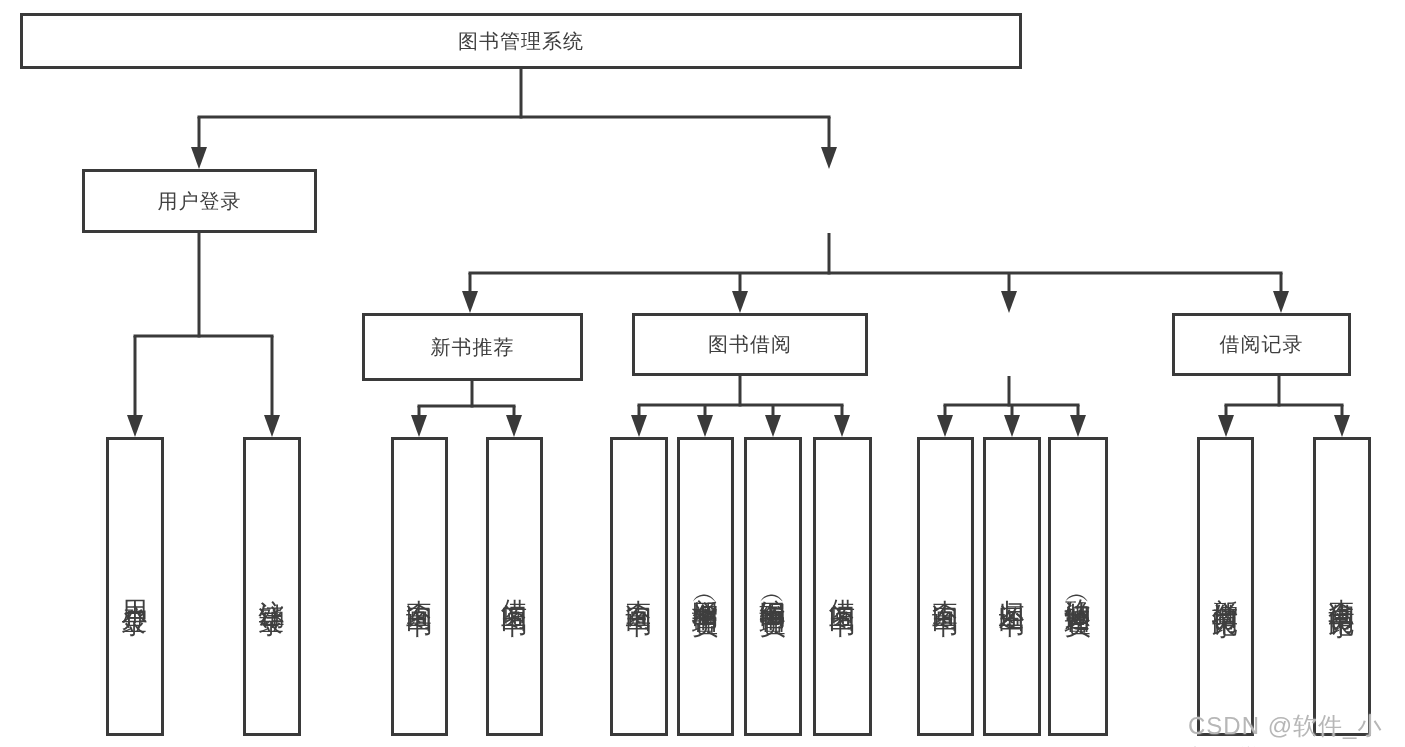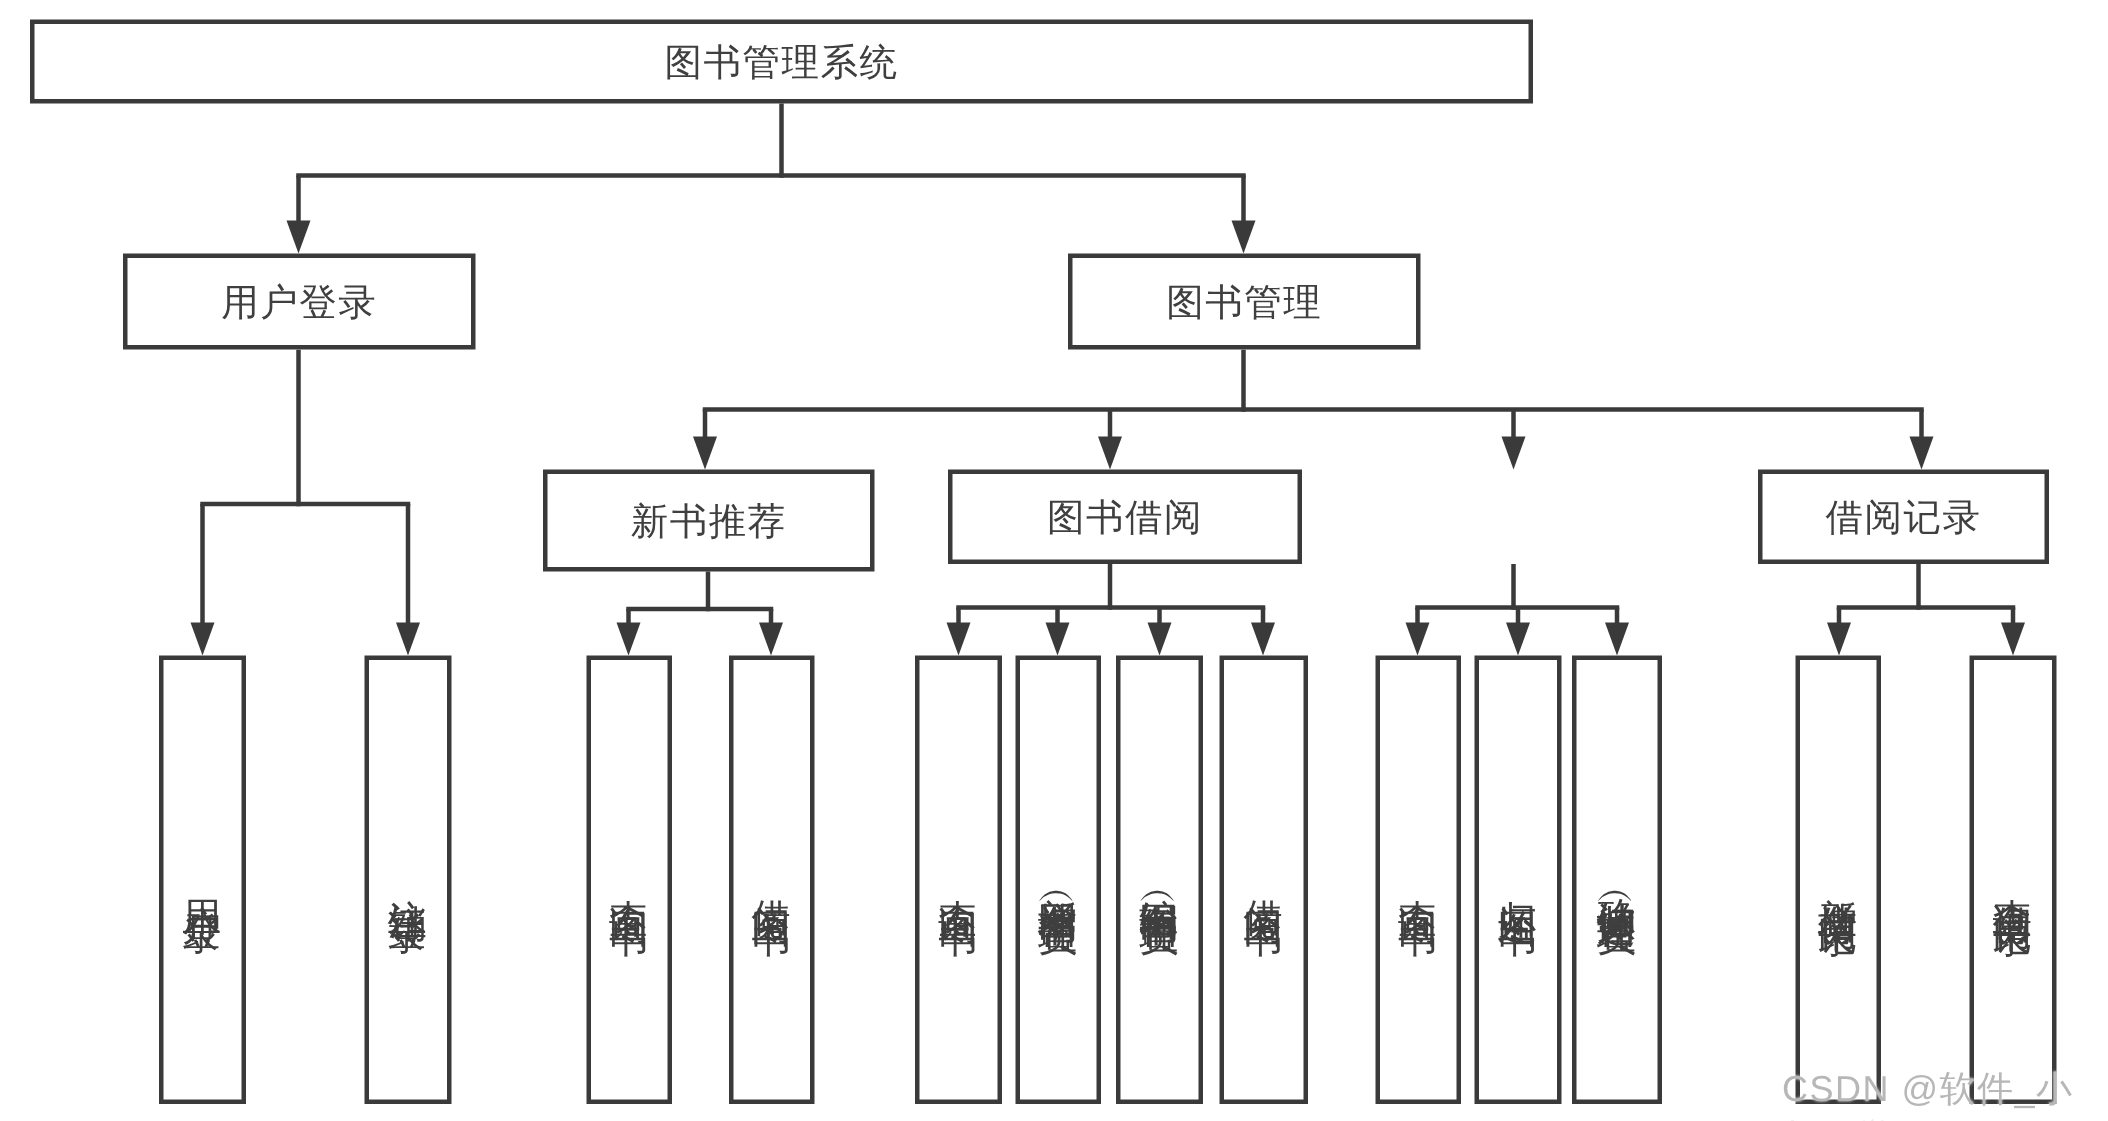--- a/index.html
+++ b/index.html
@@ -11,40 +11,40 @@
     overflow:hidden;
   }
   #connectors{position:absolute;left:0;top:0;width:1405px;height:747px;}
   .box{
     position:absolute;
     box-sizing:border-box;
     border:3px solid #3a3a3a;
     background:#ffffff;
     display:flex;align-items:center;justify-content:center;
     color:#3f3f3f;
-    font-size:25px;
+    font-size:20px;
     letter-spacing:1px;
     white-space:nowrap;
   }
   .vbox{
     writing-mode:vertical-rl;
     text-orientation:mixed;
     font-size:26px;
     letter-spacing:4px;
     line-height:1;
     white-space:normal;
   }
   
   .n-root{left:20px;top:13px;width:1002px;height:56px;}
   .n-l2a{left:82px;top:169px;width:235px;height:64px;}
   .n-l2b{left:712px;top:169px;width:235px;height:64px;}
   .n-l3a{left:362px;top:313px;width:221px;height:68px;justify-content:center;}
   .n-l3b{left:632px;top:313px;width:236px;height:63px;}
   .n-l3c{left:902px;top:313px;width:215px;height:64px;}
-  .n-l3d{left:1172px;top:313px;width:194px;height:63px;}
+  .n-l3d{left:1172px;top:313px;width:179px;height:63px;}
   .leaf{top:437px;height:299px;}
   .n-a1{left:106px;width:58px;}
   .n-a2{left:243px;width:58px;}
   .n-b1{left:391px;width:57px;}
   .n-b2{left:486px;width:57px;}
   .n-c1{left:610px;width:58px;}
   .n-c2{left:677px;width:57px;letter-spacing:2px;}
   .n-c3{left:744px;width:58px;letter-spacing:2px;}
   .n-c4{left:813px;width:59px;}
   .n-d1{left:917px;width:57px;}
@@ -133,23 +133,20 @@
     </g>
   </svg>
 
   <div class="box n-root">
     <span>图书管理系统</span>
   </div>
 
   <div class="box n-l2a">
     <span>用户登录</span>
   </div>
-  <div class="box n-l2b">
-    <span>图书管理</span>
-  </div>
 
   <div class="box n-l3a">
     <span>新书推荐</span>
   </div>
   <div class="box n-l3b">
     <span>图书借阅</span>
   </div>
   <div class="box n-l3d">
     <span>借阅记录</span>
   </div>

